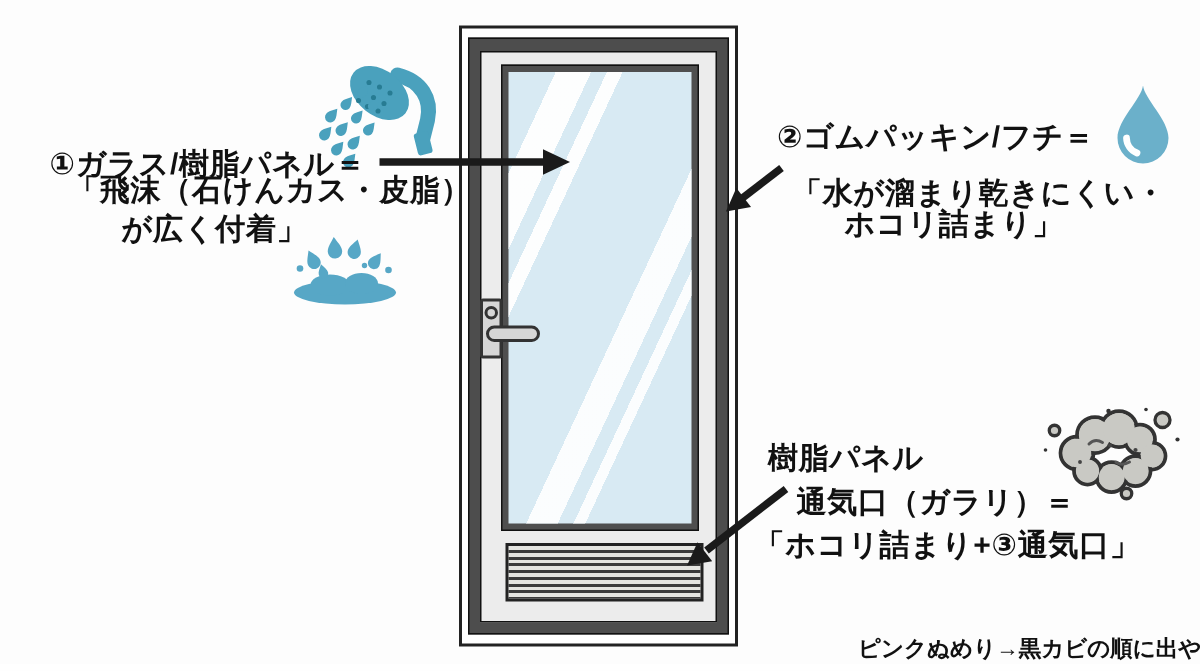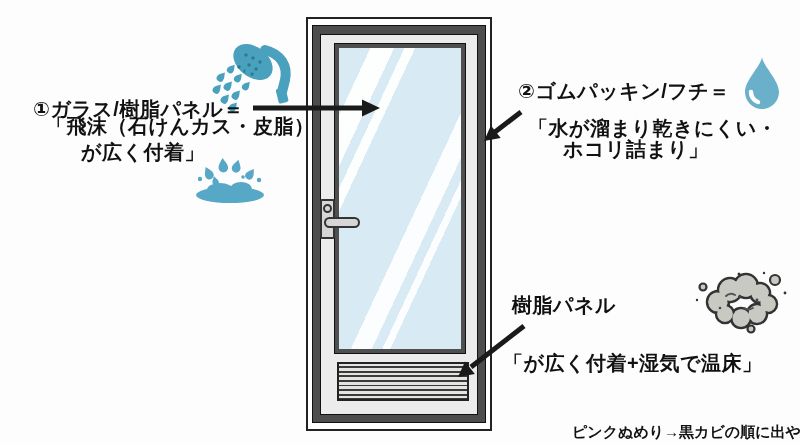--- a/index.html
+++ b/index.html
@@ -74,21 +74,22 @@
 
   <div class="lbl a1l1">①ガラス/樹脂パネル＝</div>
   <div class="lbl a1l2">「飛沫（石けんカス・皮脂）</div>
   <div class="lbl a1l3">が広く付着」</div>
 
   <div class="lbl a2l1">②ゴムパッキン/フチ＝</div>
   <div class="lbl a2l2">「水が溜まり乾きにくい・</div>
   <div class="lbl a2l3">ホコリ詰まり」</div>
 
   <div class="lbl a3l1">樹脂パネル</div>
-  <div class="lbl a3l3">「が広く付着+湿気で温床」</div>
+  <div class="lbl a3l2">通気口（ガラリ）＝</div>
+  <div class="lbl a3l3">「ホコリ詰まり+③通気口」</div>
 
   <div class="lbl footer-note">ピンクぬめり→黒カビの順に出やすい</div>
 
   <svg class="arrow-layer" width="800" height="447" viewBox="0 0 800 447">
     <g>
       <line class="st-arrow" x1="253" y1="108" x2="364" y2="108" stroke-width="5"></line>
       <polygon class="c-arrow" points="380,108 362,99.5 362,116.5"></polygon>
     </g>
     <g>
       <line class="st-arrow" x1="521" y1="112" x2="495" y2="132" stroke-width="5"></line>

